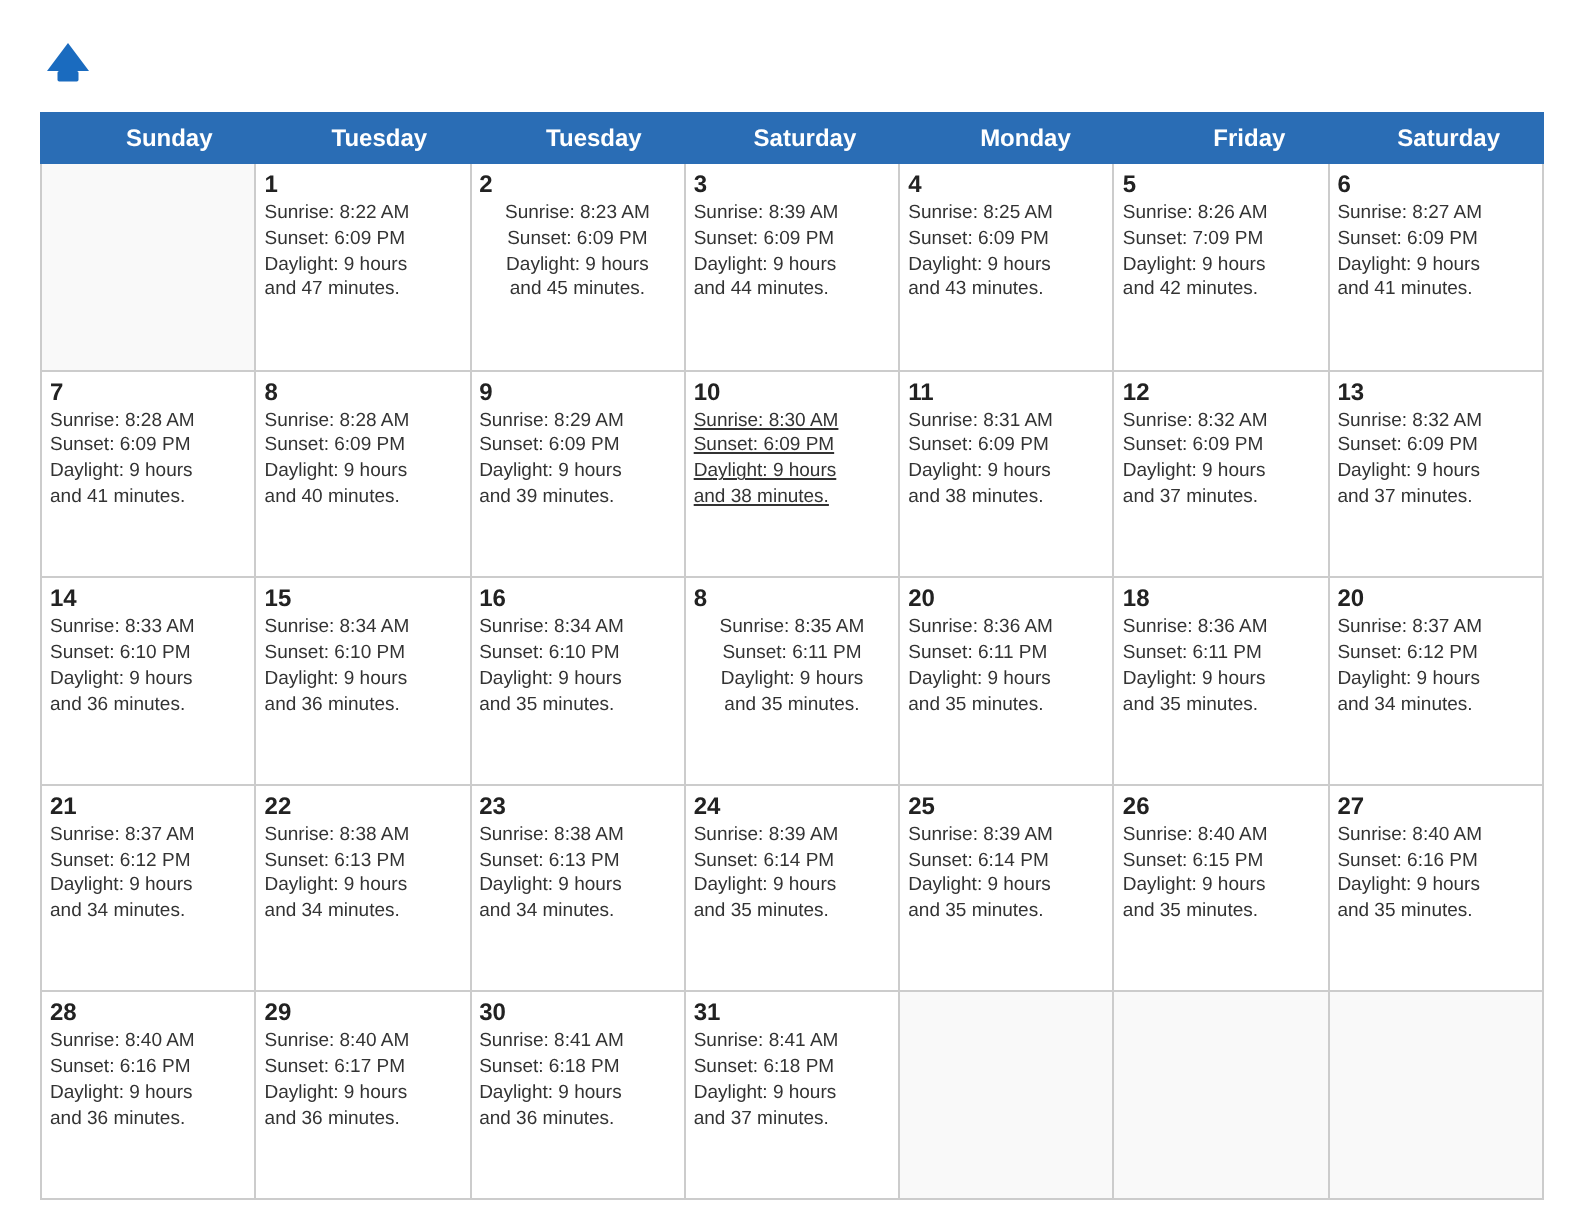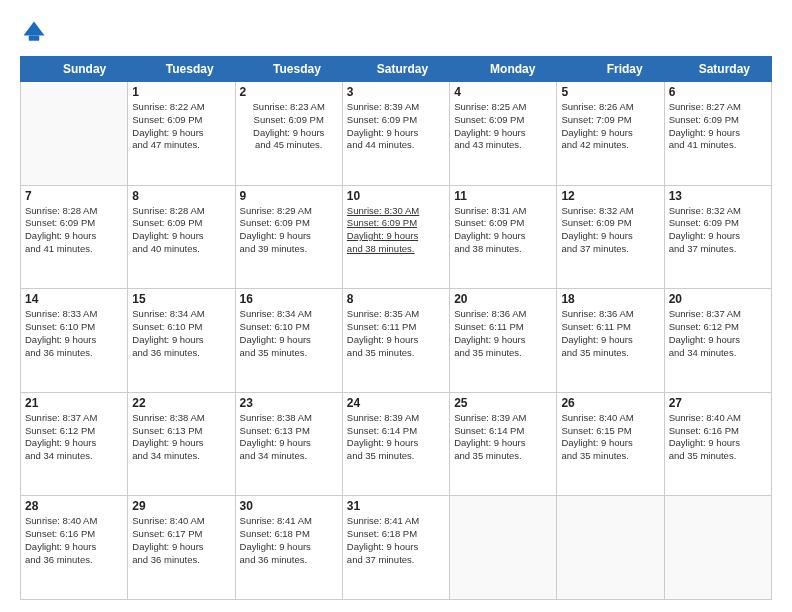--- a/index.html
+++ b/index.html
@@ -246,21 +246,21 @@
           </td>
           <td>
             <span class="day-number">16</span>
             <div class="day-info" style="white-space: pre-line;">Sunrise: 8:34 AM
 Sunset: 6:10 PM
 Daylight: 9 hours
 and 35 minutes.</div>
           </td>
           <td>
             <span class="day-number">8</span>
-            <div class="day-info" style="white-space: pre-line;">Sunrise: 8:35 AM
+            <div class="day-info" style="white-space: pre-line; text-align: center;">Sunrise: 8:35 AM
 Sunset: 6:11 PM
 Daylight: 9 hours
 and 35 minutes.</div>
           </td>
           <td>
             <span class="day-number">20</span>
             <div class="day-info" style="white-space: pre-line;">Sunrise: 8:36 AM
 Sunset: 6:11 PM
 Daylight: 9 hours
 and 35 minutes.</div>

